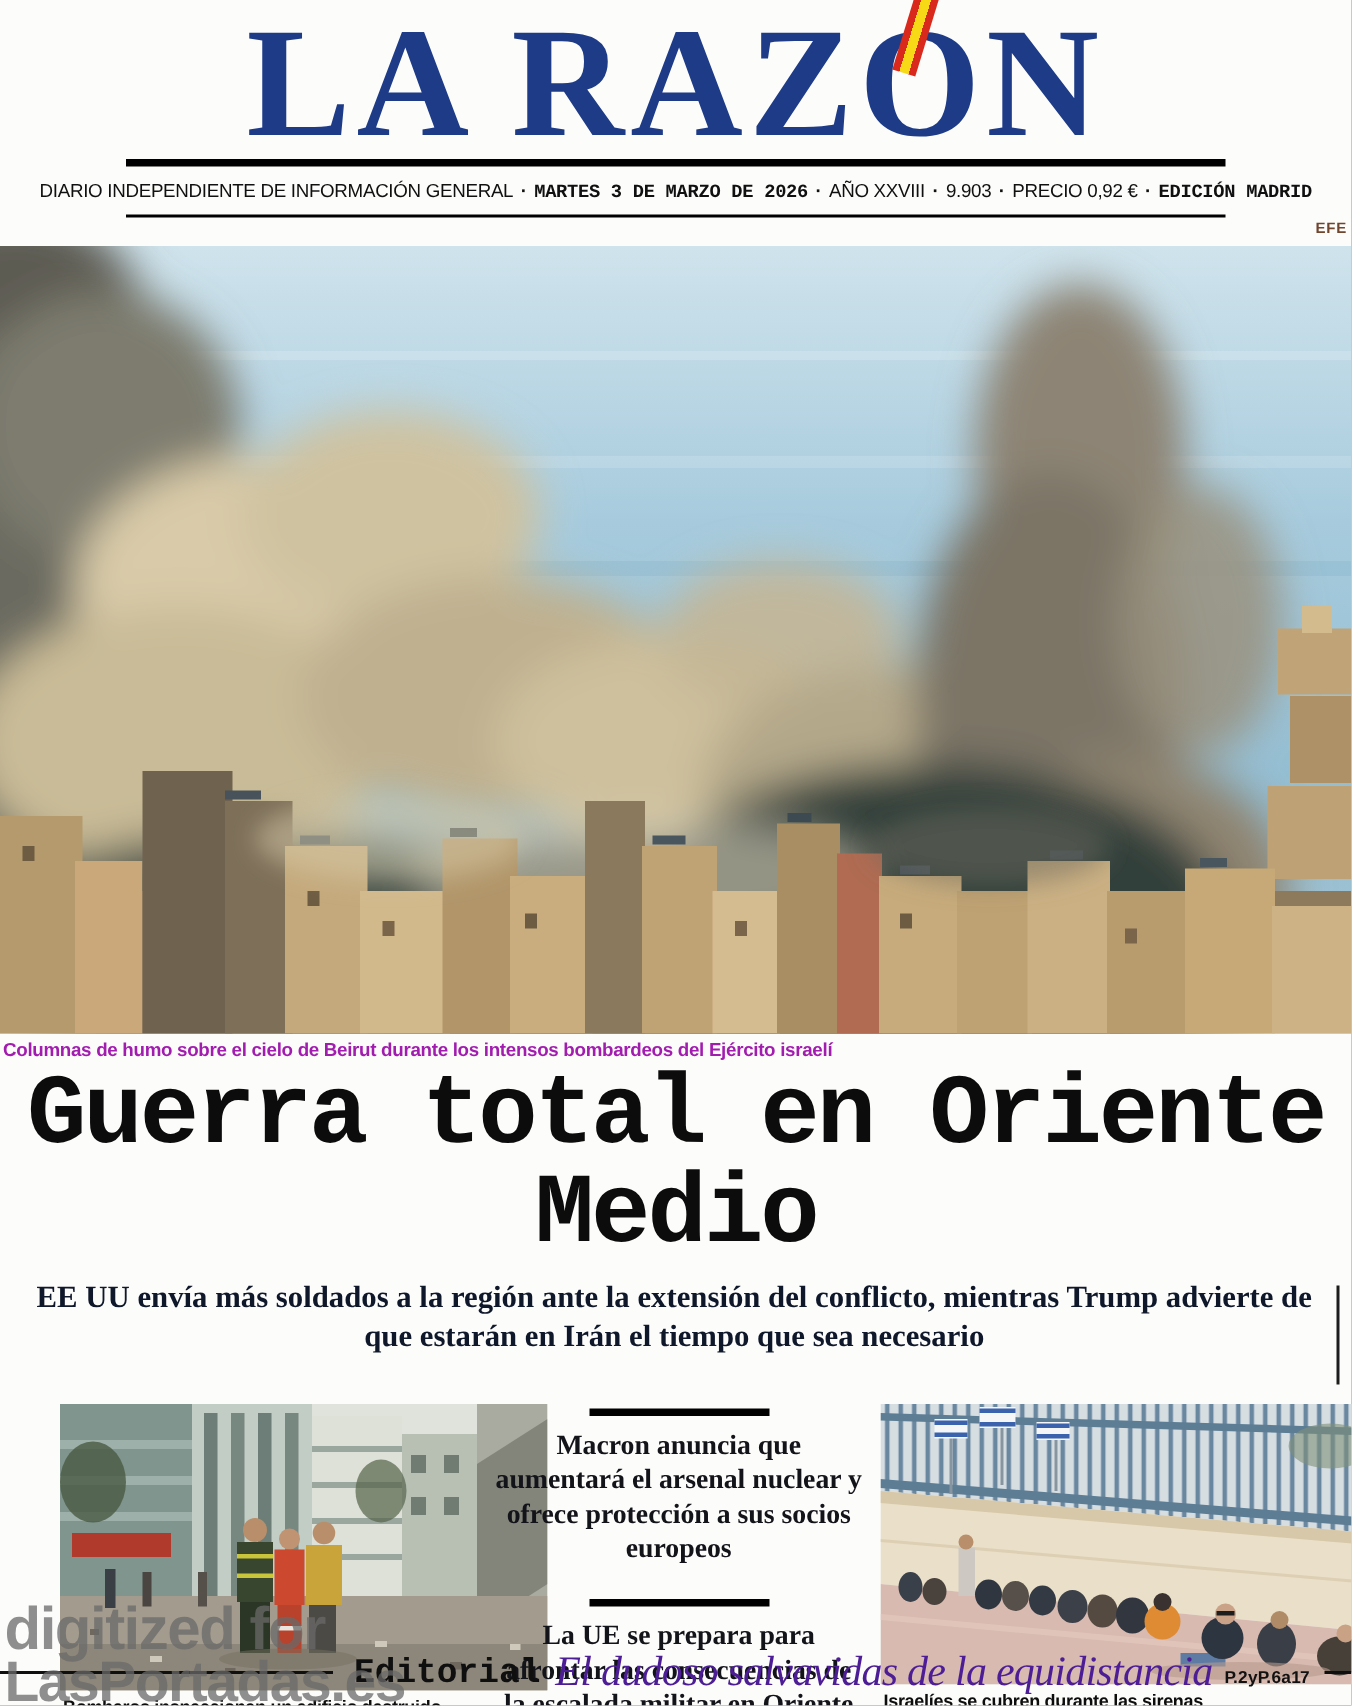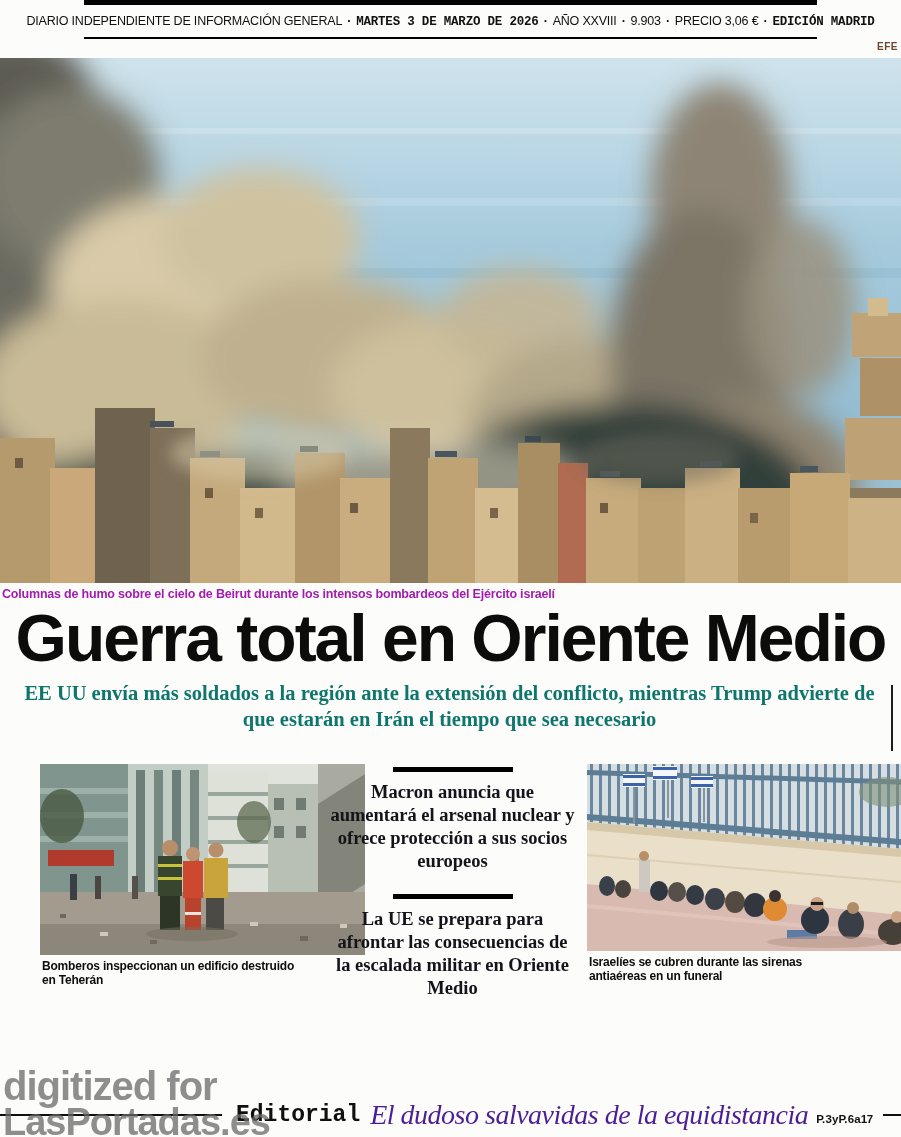--- a/index.html
+++ b/index.html
@@ -26,28 +26,28 @@
   .dateline b { font-weight:bold;font-family:Liberation Mono, monospace; }
   .sep { padding:0 5px; font-weight:bold; }
   .rule-thin { height:2px; background:#000; margin:0 84px; }
   
   .credit-row { height:17px; text-align:right; padding:2px 3px 17px 0; font-size:10px; font-weight:bold; color:#70452e; letter-spacing:0.5px; }
   .lead-photo { height:525px; }
   .lead-photo svg, .side-photo svg { display:block; }
   .lead-caption { padding:4px 2px 2px 2px; font-weight:bold; font-size:12.5px; letter-spacing:-0.2px; color:#a21caf; }
   
   .headline {
-    font-family:Liberation Sans, sans-serif; font-weight:bold; text-align:center;
+    font-family:Liberation Mono, monospace; font-weight:bold; text-align:center;
     font-size:66px; line-height:66px; letter-spacing:-2px; color:#0c0c0c; margin-top:2px;
   }
   
   .subheads { display:flex; align-items:flex-start; margin-top:9px; padding:0 8px; }
   .sub {
     flex:1; font-family:"Liberation Serif", serif; font-weight:bold;
-    font-size:20.5px; line-height:26px; text-align:center; color:#0f766e; padding:0 12px;
+    font-size:20.5px; line-height:26px; text-align:center; color:#0f172a; padding:0 12px;
   }
   .sub-divider { width:2px; height:66px; background:#1c1c1c; margin-top:5px; }
   
   .lower { display:flex; margin-top:13px; }
   .photo-col-left { width:266px;margin-left:40px; }
   .mid-col { width:269px; padding:3px 12px 0 12px;margin-left:12px; }
   .photo-col-right { width:260px; }
   .photo-caption { padding:4px 2px; font-weight:bold; font-size:12px; letter-spacing:-0.2px; color:#0d0d0d; }
   .brief-bar { width:120px; height:5px; background:#000; margin:0 auto; }
   .brief-text {
@@ -68,24 +68,27 @@
     font-weight:bold; color:rgba(105,105,105,0.75); letter-spacing:-1px; line-height:0.92;
   }
   .wm-1 { font-size:40px; }
   .wm-2 { font-size:38px; }
 </style>
 </head>
 <body>
 
 <div class="page">
 
+  <div class="masthead">
+    <div class="mh-txt"><span>LA RAZ</span><span class="mh-o"><span class="flag-ribbon"></span><span>O</span></span><span>N</span></div>
+  </div>
 
   <div class="rule-thick"></div>
 
-  <div class="dateline"><span>DIARIO INDEPENDIENTE DE INFORMACIÓN GENERAL</span><span class="sep">·</span><b>MARTES 3 DE MARZO DE 2026</b><span class="sep">·</span><span>AÑO XXVIII</span><span class="sep">·</span><span>9.903</span><span class="sep">·</span><span>PRECIO 3,06 €</span><span class="sep">·</span><b>EDICIÓN MADRID</b></div>
+  <div class="dateline"><span>DIARIO INDEPENDIENTE DE INFORMACIÓN GENERAL</span><span class="sep">·</span><b>MARTES 3 DE MARZO DE 2026</b><span class="sep">·</span><span>AÑO XXVIII</span><span class="sep">·</span><span>9.903</span><span class="sep">·</span><span>PRECIO 0,92 €</span><span class="sep">·</span><b>EDICIÓN MADRID</b></div>
 
   <div class="rule-thin"></div>
 
   <div class="credit-row">EFE</div>
 
   <div class="lead-photo">
     <svg width="901" height="525" viewBox="0 0 901 525">
       <defs>
         <linearGradient id="skyg" x1="0" y1="0" x2="0" y2="1">
           <stop offset="0" stop-color="#cfe3ec"></stop>
@@ -319,21 +322,21 @@
         </svg>
       </div>
       <div class="photo-caption">Israelíes se cubren durante las sirenas antiaéreas en un funeral</div>
     </div>
   </div>
 
   <div class="editorial">
     <div class="ed-rule-left"></div>
     <div class="ed-label">Editorial</div>
     <div class="ed-title">El dudoso salvavidas de la equidistancia</div>
-    <div class="ed-pages">P. 3 y P. 6 a 17</div>
+    <div class="ed-pages">P. 2 y P. 6 a 17</div>
     <div class="ed-rule-right"></div>
   </div>
 
   <div class="watermark">
     <div class="wm-1">digitized for</div>
     <div class="wm-2">LasPortadas.es</div>
   </div>
 
 </div>
 

